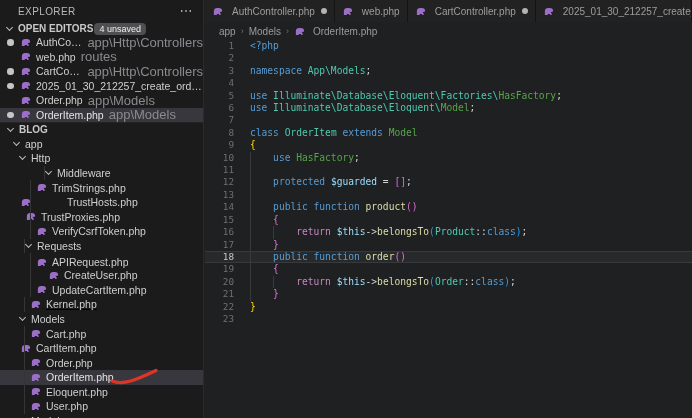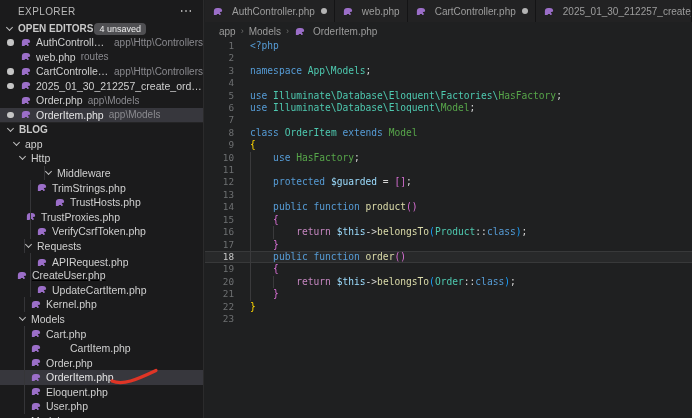--- a/index.html
+++ b/index.html
@@ -25,21 +25,21 @@
   .row{display:flex;align-items:center;overflow:hidden;position:relative;cursor:pointer}
   .oe-row{height:14.5px;padding-left:7px}
   .tree-row{height:14.6px}
   .row.sel{background:var(--selection-bg,#37373d)}
   .dotslot{width:13px;flex:none;display:flex;align-items:center}
   .dirty{width:6.5px;height:6.5px;border-radius:50%;background:#c5c5c5}
   .phpicon{width:12px;height:11px;flex:none;margin-right:4px;display:inline-flex;align-items:center}
   .phpicon svg{width:12px;height:11px;fill:var(--php-purple,#9b6ec8)}
   .fname{font-size:10.5px;color:#cfcfcf;white-space:nowrap;overflow:hidden;text-overflow:ellipsis}
   .sel .fname{color:#e4e4e4}
-  .fdesc{font-size:10px;color:#8a8a8f;margin-left:5px;white-space:nowrap;overflow:hidden;flex:none}
+  .fdesc{font-size:13px;color:#8a8a8f;margin-left:5px;white-space:nowrap;overflow:hidden;flex:none}
   .tguide{position:absolute;top:0;bottom:0;width:1px;background:#353538}
   .annotation-svg{position:absolute;left:0;top:0;width:204px;height:418px;pointer-events:none;z-index:6}
 
   
   .editor{position:absolute;left:205px;top:0;right:0;bottom:0;background:var(--editor-bg,#1f2021)}
   .tabbar{height:22px;background:var(--tabbar-bg,#191a1b);display:flex;overflow:hidden}
   .tab{display:flex;align-items:center;gap:4px;padding:0 7px;background:var(--tab-bg,#222223);
        border-right:1px solid var(--tab-sep,#141415);font-size:10px;color:#9d9d9d;
        white-space:nowrap;flex:none;overflow:hidden;cursor:pointer}
   .tab:last-child{flex:1;min-width:0}
@@ -167,21 +167,21 @@
       </div>
       <div class="row tree-row" style="padding-left: 36px;">
         <span class="tguide" style="left: 30px;"></span>
         <span class="phpicon">
           <svg viewBox="0 0 16 16">
             <path d="M2 13V7.2C2 4.6 4 3 6.6 3h2.6C12.4 3 14 4.8 14 7c0 1.2-.9 1.8-2 1.6l-1.3-.3c-.2 1.2.2 2 1.1 2.4V13h-2.2v-1.5H6.2V13H2z"></path>
           </svg>
         </span>
         <span class="fname">TrimStrings.php</span>
       </div>
-      <div class="row tree-row" style="padding-left: 54px;">
+      <div class="row tree-row" style="padding-left: 20px; gap: 31px;">
         <span class="tguide" style="left: 30px;"></span>
         <span class="phpicon">
           <svg viewBox="0 0 16 16">
             <path d="M2 13V7.2C2 4.6 4 3 6.6 3h2.6C12.4 3 14 4.8 14 7c0 1.2-.9 1.8-2 1.6l-1.3-.3c-.2 1.2.2 2 1.1 2.4V13h-2.2v-1.5H6.2V13H2z"></path>
           </svg>
         </span>
         <span class="fname">TrustHosts.php</span>
       </div>
       <div class="row tree-row" style="padding-left: 25px;">
         <span class="tguide" style="left: 30px;"></span>
@@ -208,61 +208,61 @@
       </div>
       <div class="row tree-row" style="padding-left: 36px; align-items: flex-end;">
         <span class="tguide" style="left: 30px;"></span>
         <span class="phpicon">
           <svg viewBox="0 0 16 16">
             <path d="M2 13V7.2C2 4.6 4 3 6.6 3h2.6C12.4 3 14 4.8 14 7c0 1.2-.9 1.8-2 1.6l-1.3-.3c-.2 1.2.2 2 1.1 2.4V13h-2.2v-1.5H6.2V13H2z"></path>
           </svg>
         </span>
         <span class="fname">APIRequest.php</span>
       </div>
-      <div class="row tree-row" style="padding-left: 16px; text-decoration: underline;">
+      <div class="row tree-row" style="padding-left: 48px;">
         <span class="tguide" style="left: 30px;"></span>
         <span class="phpicon">
           <svg viewBox="0 0 16 16">
             <path d="M2 13V7.2C2 4.6 4 3 6.6 3h2.6C12.4 3 14 4.8 14 7c0 1.2-.9 1.8-2 1.6l-1.3-.3c-.2 1.2.2 2 1.1 2.4V13h-2.2v-1.5H6.2V13H2z"></path>
           </svg>
         </span>
         <span class="fname">CreateUser.php</span>
       </div>
       <div class="row tree-row" style="padding-left: 36px;">
         <span class="tguide" style="left: 30px;"></span>
         <span class="phpicon">
           <svg viewBox="0 0 16 16">
             <path d="M2 13V7.2C2 4.6 4 3 6.6 3h2.6C12.4 3 14 4.8 14 7c0 1.2-.9 1.8-2 1.6l-1.3-.3c-.2 1.2.2 2 1.1 2.4V13h-2.2v-1.5H6.2V13H2z"></path>
           </svg>
         </span>
         <span class="fname">UpdateCartItem.php</span>
       </div>
+      <div class="row tree-row" style="padding-left: 30px; text-decoration: underline;">
+        <span class="tguide" style="left: 24px;"></span>
+        <span class="phpicon">
+          <svg viewBox="0 0 16 16">
+            <path d="M2 13V7.2C2 4.6 4 3 6.6 3h2.6C12.4 3 14 4.8 14 7c0 1.2-.9 1.8-2 1.6l-1.3-.3c-.2 1.2.2 2 1.1 2.4V13h-2.2v-1.5H6.2V13H2z"></path>
+          </svg>
+        </span>
+        <span class="fname">Kernel.php</span>
+      </div>
+      <div class="row tree-row" style="padding-left: 20px;">
+        <span class="chev"></span>
+        <span class="fname">Models</span>
+      </div>
       <div class="row tree-row" style="padding-left: 30px;">
         <span class="tguide" style="left: 24px;"></span>
         <span class="phpicon">
           <svg viewBox="0 0 16 16">
             <path d="M2 13V7.2C2 4.6 4 3 6.6 3h2.6C12.4 3 14 4.8 14 7c0 1.2-.9 1.8-2 1.6l-1.3-.3c-.2 1.2.2 2 1.1 2.4V13h-2.2v-1.5H6.2V13H2z"></path>
           </svg>
         </span>
-        <span class="fname">Kernel.php</span>
+        <span class="fname">Cart.php</span>
       </div>
       <div class="row tree-row" style="padding-left: 20px;">
-        <span class="chev"></span>
-        <span class="fname">Models</span>
-      </div>
-      <div class="row tree-row" style="padding-left: 30px;">
-        <span class="tguide" style="left: 24px;"></span>
-        <span class="phpicon">
-          <svg viewBox="0 0 16 16">
-            <path d="M2 13V7.2C2 4.6 4 3 6.6 3h2.6C12.4 3 14 4.8 14 7c0 1.2-.9 1.8-2 1.6l-1.3-.3c-.2 1.2.2 2 1.1 2.4V13h-2.2v-1.5H6.2V13H2z"></path>
-          </svg>
-        </span>
-        <span class="fname">Cart.php</span>
-      </div>
-      <div class="row tree-row" style="padding-left: 30px; gap: 24px;">
         <span class="tguide" style="left: 24px;"></span>
         <span class="phpicon">
           <svg viewBox="0 0 16 16">
             <path d="M2 13V7.2C2 4.6 4 3 6.6 3h2.6C12.4 3 14 4.8 14 7c0 1.2-.9 1.8-2 1.6l-1.3-.3c-.2 1.2.2 2 1.1 2.4V13h-2.2v-1.5H6.2V13H2z"></path>
           </svg>
         </span>
         <span class="fname">CartItem.php</span>
       </div>
       <div class="row tree-row" style="padding-left: 30px;">
         <span class="tguide" style="left: 24px;"></span>

